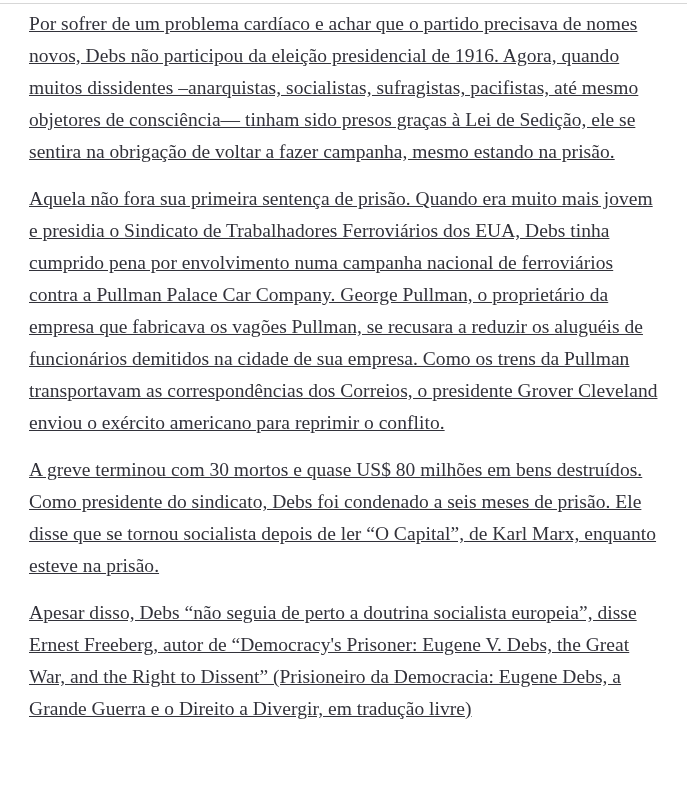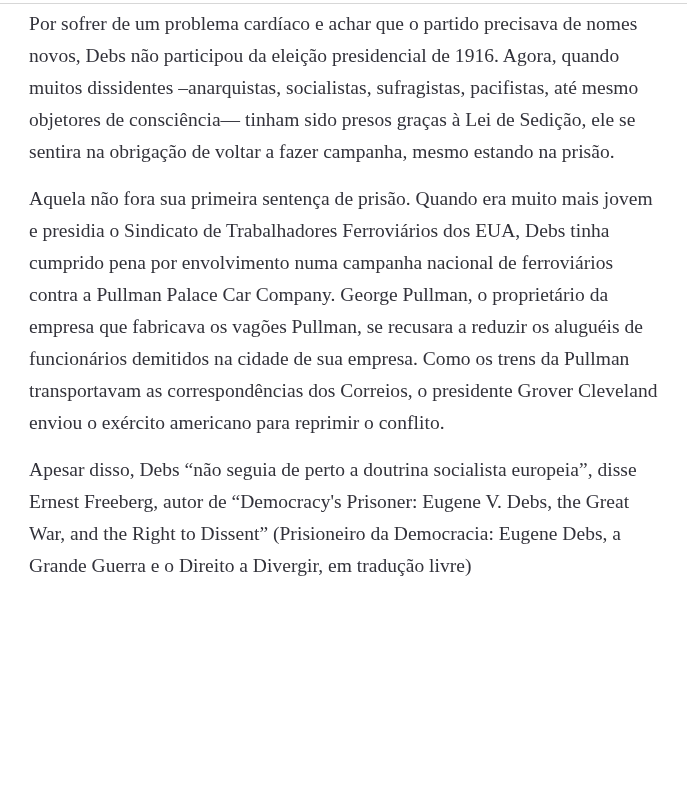--- a/index.html
+++ b/index.html
@@ -40,32 +40,34 @@
     -webkit-font-smoothing: antialiased;
     text-rendering: optimizeLegibility;
   }
 
   .article-body p {
     margin: 0 0 15px 0;
     padding: 0;
     text-align: left;
     word-spacing: -0.1px;
     letter-spacing: 0.05px;
+    text-decoration: underline;
   }
 
   .article-body p:last-child {
     margin-bottom: 13px;
   }
 </style>
 </head>
 <body>
 
 <div class="page" style="--page-bg: #ffffff;">
 
   <div class="top-rule" style="background: rgb(215, 215, 215);"></div>
 
   <div class="article-body" style="color: rgb(50, 50, 58);">
     <p>Por sofrer de um problema cardíaco e achar que o partido precisava de nomes novos, Debs não participou da eleição presidencial de 1916. Agora, quando muitos dissidentes –anarquistas, socialistas, sufragistas, pacifistas, até mesmo objetores de consciência— tinham sido presos graças à Lei de Sedição, ele se sentira na obrigação de voltar a fazer campanha, mesmo estando na prisão.</p>
     <p>Aquela não fora sua primeira sentença de prisão. Quando era muito mais jovem e presidia o Sindicato de Trabalhadores Ferroviários dos EUA, Debs tinha cumprido pena por envolvimento numa campanha nacional de ferroviários contra a Pullman Palace Car Company. George Pullman, o proprietário da empresa que fabricava os vagões Pullman, se recusara a reduzir os aluguéis de funcionários demitidos na cidade de sua empresa. Como os trens da Pullman transportavam as correspondências dos Correios, o presidente Grover Cleveland enviou o exército americano para reprimir o conflito.</p>
+    <p>A greve terminou com 30 mortos e quase US$ 80 milhões em bens destruídos. Como presidente do sindicato, Debs foi condenado a seis meses de prisão. Ele disse que se tornou socialista depois de ler “O Capital”, de Karl Marx, enquanto esteve na prisão.</p>
     <p>Apesar disso, Debs “não seguia de perto a doutrina socialista europeia”, disse Ernest Freeberg, autor de “Democracy's Prisoner: Eugene V. Debs, the Great War, and the Right to Dissent” (Prisioneiro da Democracia: Eugene Debs, a Grande Guerra e o Direito a Divergir, em tradução livre)</p>
   </div>
 
 </div>
 
 </body></html>

